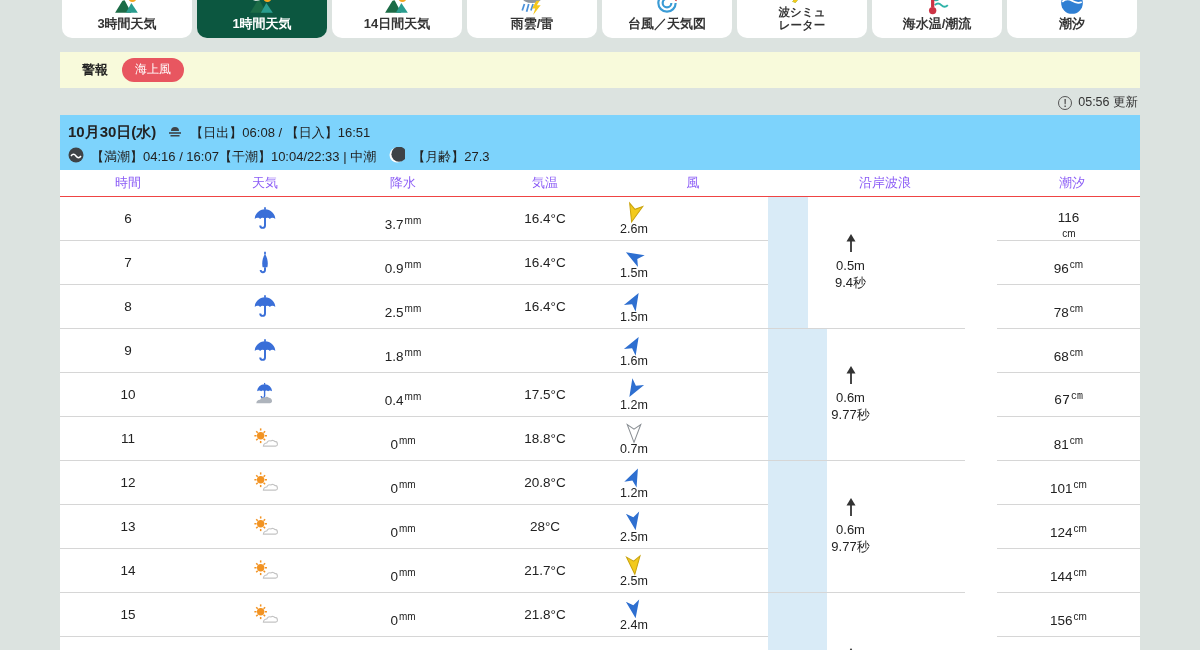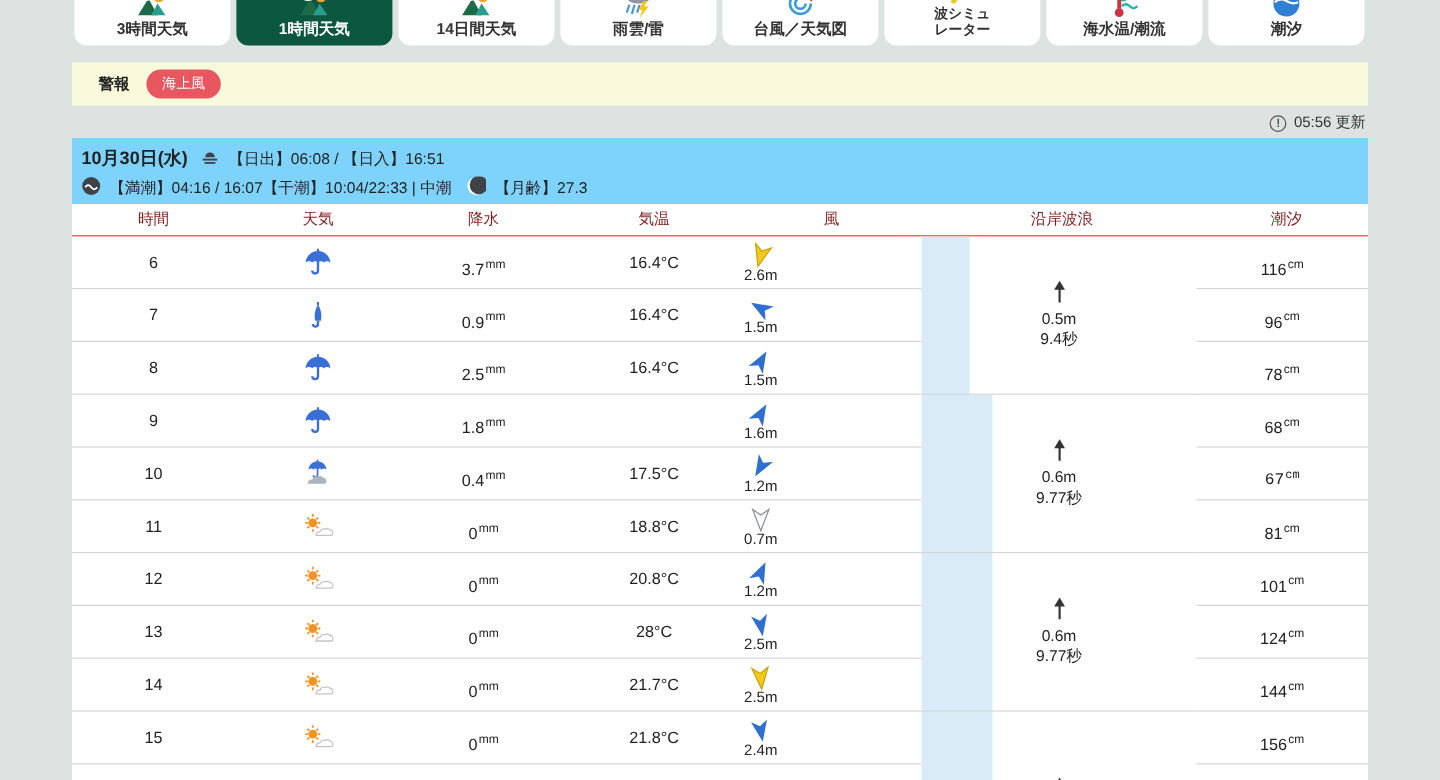--- a/index.html
+++ b/index.html
@@ -30,38 +30,38 @@
 
   
   .dhead{position:absolute;left:60px;top:115px;width:1080px;height:55px;background:#7dd3fc;
          padding:8px 0 0 8px;box-sizing:border-box;color:#222;}
   .dline{display:flex;align-items:center;gap:7px;font-size:13px;}
   .dline + .dline{margin-top:5px;}
   .ddate{font-size:15px;font-weight:bold;margin-right:4px;}
 
   
   .thead{position:absolute;left:60px;top:170px;width:1080px;height:26px;background:#fff;
-         border-bottom:6px solid #ef4444;font-size:13px;color:#7f1d1d;}
+         border-bottom:6px solid #ef4444;font-size:13px;color:#8b5cf6;}
   .th{position:absolute;top:0;height:26px;line-height:26px;text-align:center;}
   .tbody{position:absolute;left:60px;top:197px;width:1080px;height:453px;background:#fff;overflow:hidden;}
 
   .lrow{position:absolute;left:0;width:708px;height:44px;border-bottom:1px solid #d6d6d6;box-sizing:border-box;}
   .cell{position:absolute;top:0;height:100%;display:flex;align-items:center;justify-content:center;}
   .c-time{left:0;width:136px;font-size:13.5px;color:#222;}
   .c-wx{left:175px;width:60px;}
   .c-pr{left:293px;width:100px;}
   .c-tp{left:435px;width:100px;font-size:13.5px;color:#222;}
   .c-wd{left:544px;width:60px;flex-direction:column;gap:0;}
   .num{font-size:13.5px;color:#222;margin-top:12px;}
   .unit{font-size:10px;color:#222;margin-left:1px;padding-top:3px;}
   .wspeed{font-size:12.5px;color:#222;margin-top:-2px;}
   .warrow{width:22px;height:22px;display:block;}
 
   .strip{position:absolute;background:#d9ebf7;}
-  .wavecell{position:absolute;left:708px;width:229px;height:132px;border-bottom:1px solid #d6d6d6;
+  .wavecell{position:absolute;left:676px;width:229px;height:132px;border-bottom:1px solid #d6d6d6;
             box-sizing:border-box;display:flex;flex-direction:column;align-items:center;justify-content:center;
             font-size:13px;color:#222;line-height:1.3;}
   .wavecell.last{border-bottom:none;}
   .tidecell{position:absolute;left:937px;width:143px;height:44px;border-bottom:1px solid #d6d6d6;
             box-sizing:border-box;display:flex;align-items:center;justify-content:center;}
 </style>
 </head>
 <body>
 
 <div class="page">
@@ -513,21 +513,21 @@
     <div class="wavecell last" style="top:396px;">
       <span><svg class="wav" width="14" height="20" viewBox="0 0 14 20">
             <line x1="7" y1="19" x2="7" y2="6" stroke="#333" stroke-width="1.8"></line>
             <polygon points="7,1 11.5,8.5 2.5,8.5" fill="#333"></polygon>
           </svg></span>
       <span></span>
       <span></span>
     </div>
 
     <div id="tide-host">
-        <div class="tidecell" style="top: 0px;">
+        <div class="tidecell" style="top: 0px; flex-direction: column;">
           <span class="num">116</span>
           <span class="unit">cm</span>
         </div>
         <div class="tidecell" style="top: 44px;">
           <span class="num">96</span>
           <span class="unit">cm</span>
         </div>
         <div class="tidecell" style="top: 88px;">
           <span class="num">78</span>
           <span class="unit">cm</span>

